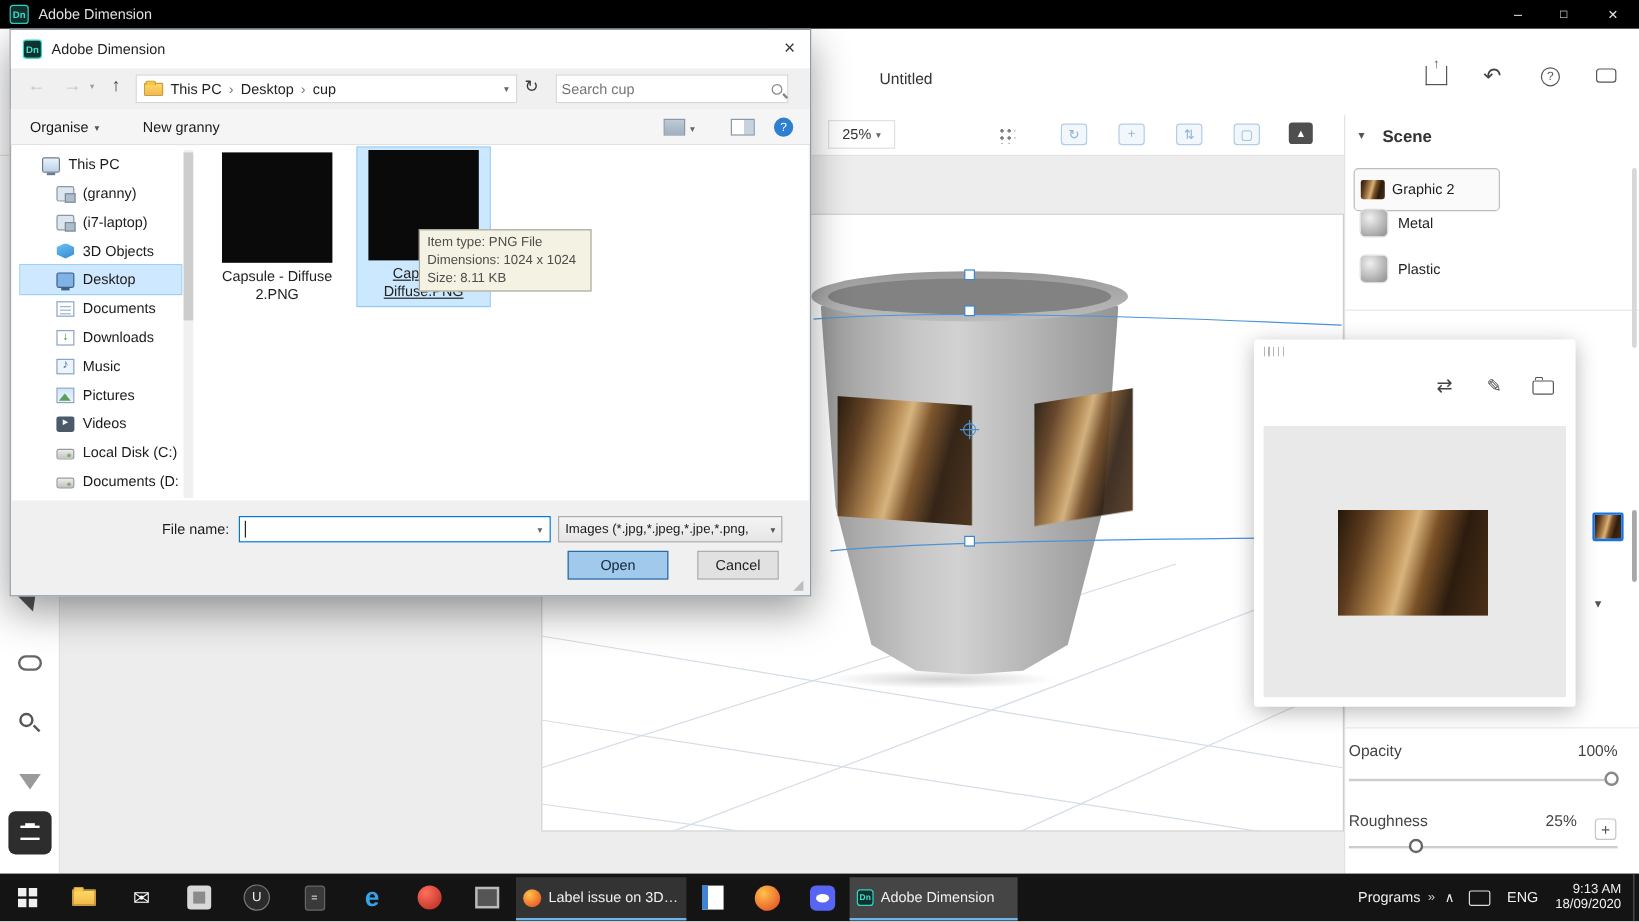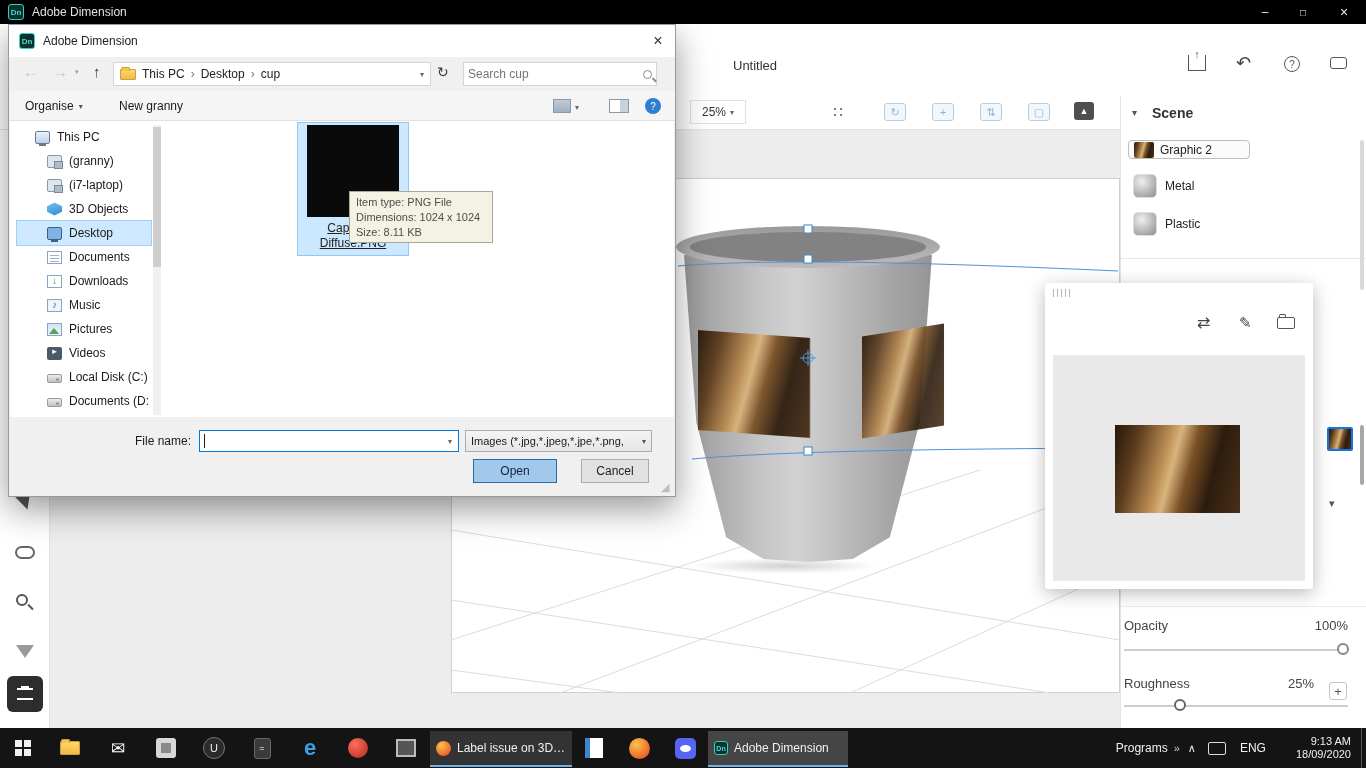--- a/index.html
+++ b/index.html
@@ -146,21 +146,21 @@
         <rect x="754" y="95" width="8" height="8"></rect>
         <rect x="754" y="125" width="8" height="8"></rect>
         <rect x="754" y="317" width="8" height="8"></rect>
       </g>
     </svg>
   </div>
 
   <div class="ab" style="left:1120px;top:96px;width:246px;height:632px;background:#fff;border-left:1px solid #e2e2e2"></div>
   <span class="ab" style="left:1132px;top:107px;font-size:10px;color:#555">▾</span>
   <span class="ab" style="left:1152px;top:105px;font-size:14px;font-weight:bold;color:#333">Scene</span>
-  <div class="ab r" style="left:1128px;top:140px;width:122px;height:19px;border:1px solid #bdbdbd;border-radius:4px;background:#fafafa;gap:6px;padding-left:5px">
+  <div class="ab r" style="left:1128px;top:140px;width:122px;height:36px;border:1px solid #bdbdbd;border-radius:4px;background:#fafafa;gap:6px;padding-left:5px">
     <span class="coffee" style="width:20px;height:16px;border-radius:2px"></span>
     <span style="font-size:12px;color:#222">Graphic 2</span>
   </div>
   <div class="ab r" style="left:1128px;top:172px;width:200px;height:28px;gap:8px;padding-left:5px">
     <span class="sphere" style="width:24px;height:24px"></span>
     <span style="font-size:12px;color:#222">Metal</span>
   </div>
   <div class="ab r" style="left:1128px;top:210px;width:200px;height:28px;gap:8px;padding-left:5px">
     <span class="sphere" style="width:24px;height:24px"></span>
     <span style="font-size:12px;color:#222">Plastic</span>
@@ -286,20 +286,24 @@
         </div>
       <div class="nav-item">
           <span class="nI i-disk"></span>
           <span>Documents (D:</span>
         </div>
     </div>
     <div class="ab" style="left:144px;top:100px;width:8px;height:290px;background:#f0f0f0">
       <div class="ab" style="left:0;top:2px;width:8px;height:140px;background:#cdcdcd"></div>
     </div>
 
+    <div class="file-tile" style="left:167px;top:100px">
+      <div class="file-thumb"></div>
+      <div style="font-size:12px;line-height:15px">Capsule - Diffuse 2.PNG</div>
+    </div>
     <div class="file-tile" style="left:289px;top:98px;background:#cce8ff;outline:1px solid #90c8f6;padding-bottom:4px">
       <div class="file-thumb"></div>
       <div style="font-size:12px;line-height:15px;text-decoration:underline">Capsule - Diffuse.PNG</div>
     </div>
 
     <div class="ab" style="left:340px;top:166px;width:144px;height:52px;background:#f4f2e2;border:1px solid #a9a89a;padding:3px 6px;font-size:11px;line-height:15px;color:#4d4d4d;z-index:5">
       <div>Item type: PNG File</div>
       <div>Dimensions: 1024 x 1024</div>
       <div>Size: 8.11 KB</div>
     </div>
@@ -367,21 +371,21 @@
       </span>
     <div class="r" style="width:140px;height:36px;margin-top:2px;background:#454545;border-bottom:2px solid #6fb3e8;gap: 6px;padding:0 6px">
       <span class="dnlogo" style="width:14px;height:14px;font-size:7px;flex:none">Dn</span>
       <span class="ell" style="font-size:12px;color:#f0f0f0">Adobe Dimension</span>
     </div>
     <span style="flex:1"></span>
     <span style="font-size:12px;color:#f0f0f0">Programs</span>
     <span style="font-size:11px;color:#ccc;margin:0 8px 0 6px">»</span>
     <span style="font-size:11px;color:#eee;margin-right:12px">∧</span>
     <span style="width:18px;height:13px;border:1.5px solid #ddd;border-radius:2px;margin-right:14px"></span>
-    <span style="font-size:12px;color:#f0f0f0;margin-right:30px">ENG</span>
+    <span style="font-size:12px;color:#f0f0f0;margin-right:14px">ENG</span>
     <span style="display:flex;flex-direction:column;align-items:flex-end;font-size:11px;line-height:13px;color:#f0f0f0;margin-right:10px">
       <span>9:13 AM</span>
       <span>18/09/2020</span>
     </span>
     <span style="width:5px;height:40px;border-left:1px solid #555"></span>
   </div>
 
 </div>
 
 </body></html>

